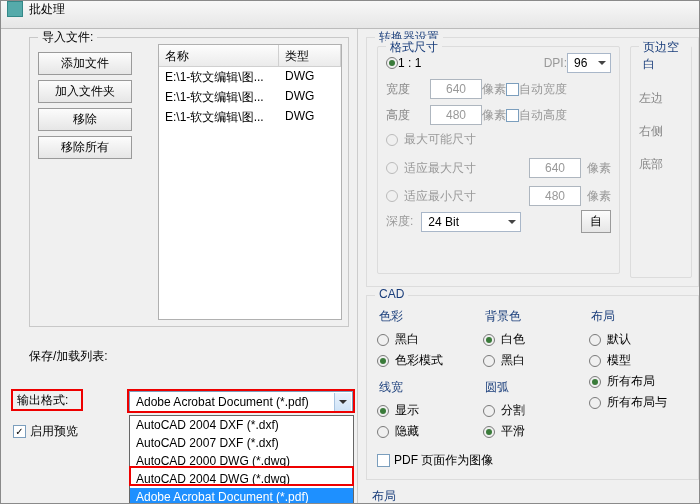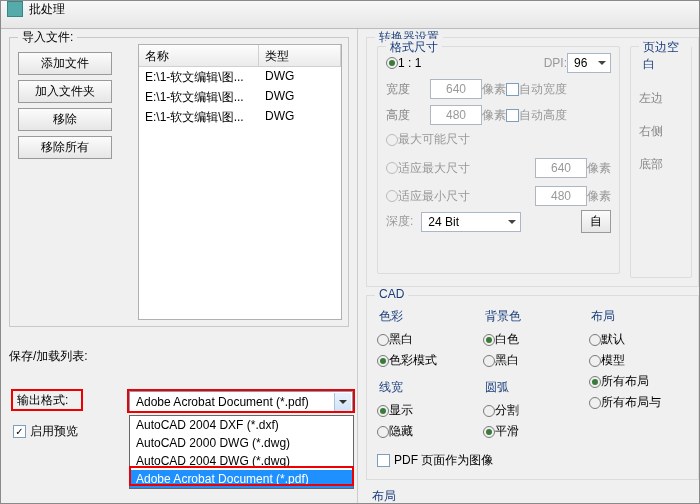--- a/index.html
+++ b/index.html
@@ -1,21 +1,21 @@
 <!DOCTYPE html>
 <html><head>
 <meta charset="utf-8">
 <style>
 * { box-sizing: border-box; font-family: "Microsoft YaHei", sans-serif; font-size: 12px; }
 body { margin: 0; background: #ece9e5; }
 .window { width: 700px; height: 504px; background: #f0f0f0; border: 1px solid #8a8a8a; position: relative; overflow: hidden; }
 .titlebar { height: 28px; background: linear-gradient(#f8f8f8,#e6e6e6); display: flex; align-items: flex-start; padding: 0 6px; border-bottom: 1px solid #bbb; }
 .titlebar .icon { width: 16px; height: 16px; background: #5aa; margin-right: 6px; border: 1px solid #388; }
 .content { position: absolute; top: 28px; left: 0; right: 0; bottom: 0; display: flex; }
-.left-panel { width: 356px; padding: 8px 8px 8px 8px; position: relative; }
+.left-panel { width: 356px; padding: 8px 8px 8px 28px; position: relative; }
 .right-panel { flex: 1; padding: 8px 0 8px 8px; border-left: 1px solid #ccc; position: relative; overflow: hidden; }
 
 .fieldset { border: 1px solid #c8c8c8; padding: 8px 6px 6px 6px; margin-bottom: 8px; position: relative; }
 .fieldset > .legend { position: absolute; top: -9px; left: 8px; background: #f0f0f0; padding: 0 4px; }
 
 .btn { display: block; width: 94px; height: 23px; line-height: 21px; text-align: center; background: linear-gradient(#fcfcfc,#e6e6e6); border: 1px solid #9a9a9a; margin-bottom: 5px; cursor: pointer; }
 
 .file-table-wrap { position: absolute; left: 128px; top: 6px; right: 6px; bottom: 6px; border: 1px solid #b0b0b0; background: #fff; }
 .file-table-header { display: flex; height: 22px; background: linear-gradient(#fdfdfd,#ebebeb); border-bottom: 1px solid #d0d0d0; }
 .file-table-header > div { border-right: 1px solid #d0d0d0; padding: 3px 6px; }
@@ -35,21 +35,21 @@
 .redbox-combo { position: absolute; left: 126px; top: 360px; width: 228px; height: 24px; border: 2px solid #e00; pointer-events: none; }
 .redbox-dd { position: absolute; left: 128px; top: 437px; width: 225px; height: 20px; border: 2px solid #e00; pointer-events: none; z-index: 60; }
 
 .checkbox-row { display: flex; align-items: center; gap: 4px; }
 .chk { width: 13px; height: 13px; border: 1px solid #7b9ebd; background: #fff; display: inline-flex; align-items: center; justify-content: center; font-size: 10px; }
 
 .group-title { color: #1a3e7b; margin: 4px 0 6px 2px; }
 .sub-group { border: 1px solid #dcdcdc; border-radius: 2px; padding: 6px 8px 4px 8px; margin-bottom: 6px; position: relative; }
 .sub-group .sub-legend { position: absolute; top: -8px; left: 8px; background: #f0f0f0; padding: 0 4px; color: #1a3e7b; }
 
-.radio-row { display: flex; align-items: center; gap: 0; margin-bottom: 4px; }
+.radio-row { display: flex; align-items: center; gap: 6px; margin-bottom: 4px; }
 .radio { width: 12px; height: 12px; border: 1px solid #7a7a7a; border-radius: 50%; display: inline-flex; align-items: center; justify-content: center; }
 .radio.checked:after { content:""; width: 6px; height: 6px; background: #3a7b3a; border-radius: 50%; }
 .radio.disabled { border-color: #bbb; }
 
 .numbox { width: 52px; height: 20px; border: 1px solid #aeb6bf; background: #fff; text-align: center; line-height: 18px; display: inline-block; }
 .dim { color: #999; }
 
 .settings-group { border: 1px solid #dcdcdc; padding: 8px 6px 6px 10px; position: relative; margin-bottom: 8px; }
 .settings-legend { position: absolute; top: -9px; left: 8px; background: #f0f0f0; padding: 0 4px; color: #1a3e7b; }
 
@@ -127,20 +127,21 @@
       </div>
       <div class="redbox-combo"></div>
 
       <div class="checkbox-row" style="position:absolute;left:12px;top:394px">
         <span class="chk">✓</span>
         <span>启用预览</span>
       </div>
 
       <div class="dropdown">
         <div class="item">AutoCAD 2004 DXF (*.dxf)</div>
+        <div class="item">AutoCAD 2007 DXF (*.dxf)</div>
         <div class="item">AutoCAD 2000 DWG (*.dwg)</div>
         <div class="item">AutoCAD 2004 DWG (*.dwg)</div>
         <div class="item selected">Adobe Acrobat Document (*.pdf)</div>
 
       </div>
       <div class="redbox-dd"></div>
 
     </div>
 
     <div class="right-panel">

